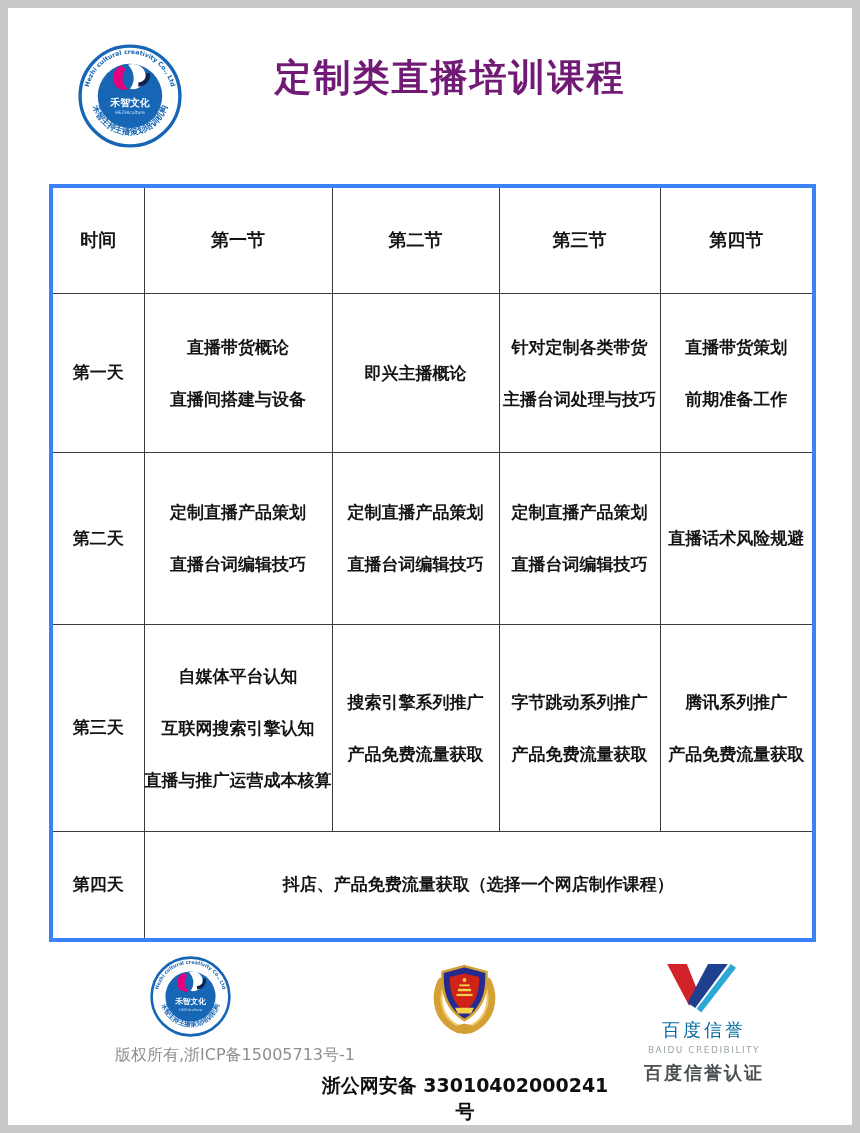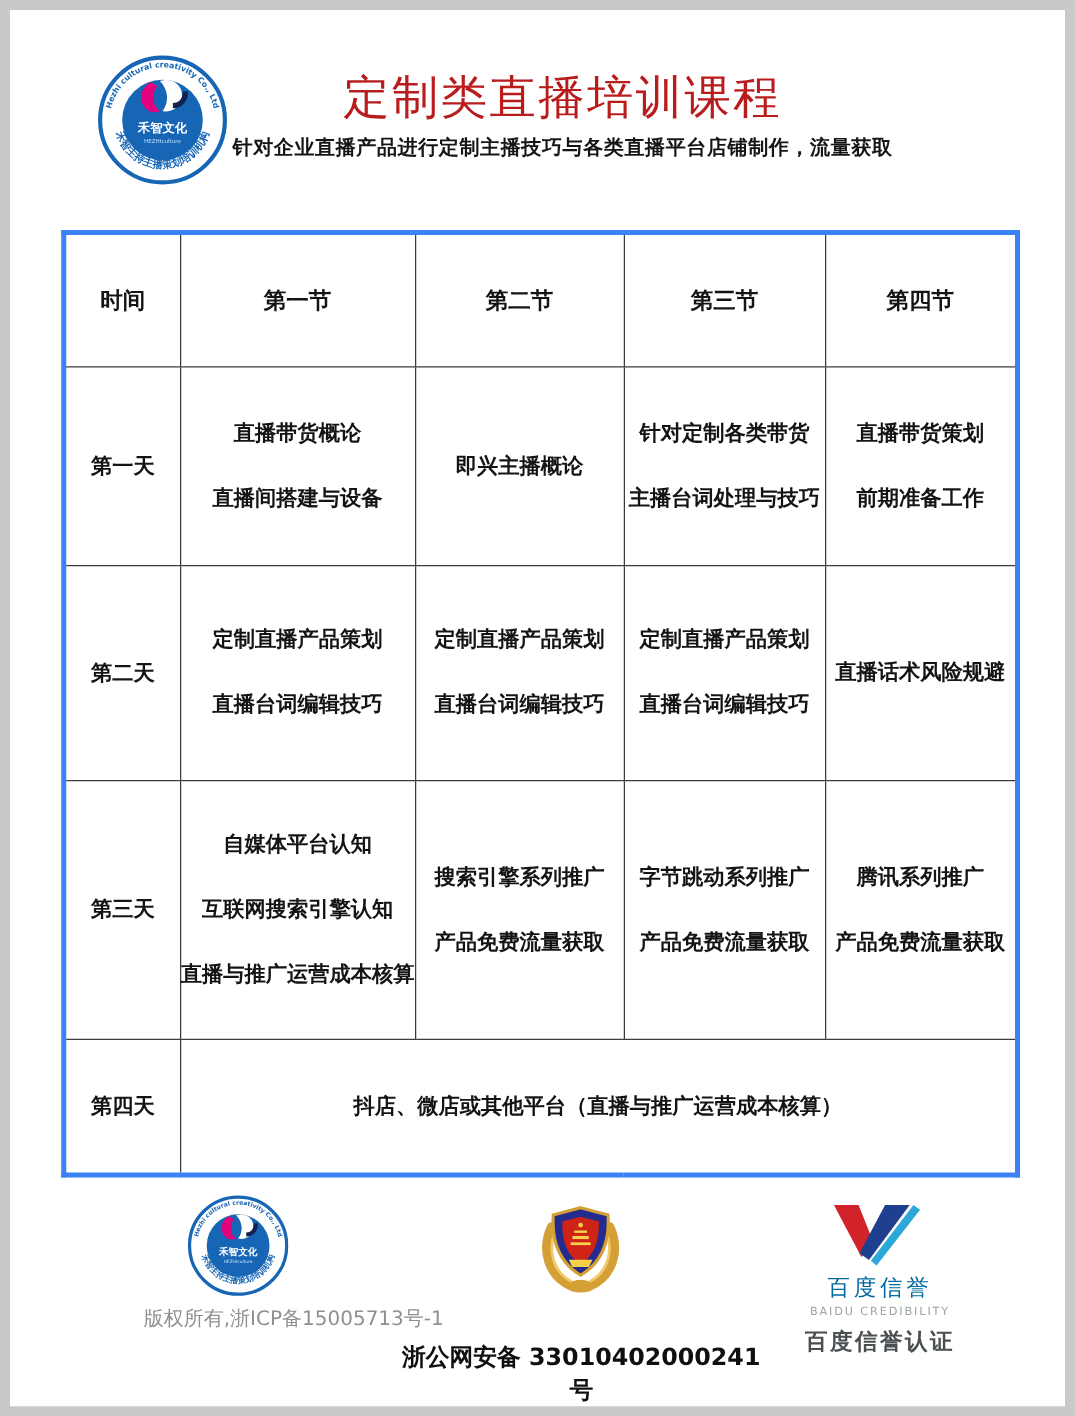--- a/index.html
+++ b/index.html
@@ -4,21 +4,21 @@
 <style>
   html,body{margin:0;padding:0;background:#e8e8e8;}
   *{box-sizing:border-box;}
   .stage{position:relative;width:860px;height:1133px;background:#c9c9c9;margin:0 auto;
          font-family:"DejaVu Sans","Liberation Sans",sans-serif;color:#111;}
   .page{position:absolute;left:8px;top:8px;width:844px;height:1117px;background:#ffffff;}
 
   
   .logo-main{position:absolute;left:78px;top:44px;width:104px;height:104px;}
   .header-text{position:absolute;left:60px;right:20px;top:56px;text-align:center;}
-  .page-title{font-size:37px;line-height:44px;font-weight:normal;letter-spacing:2px;color:#b91c1c;}
+  .page-title{font-size:37px;line-height:44px;font-weight:bold;letter-spacing:2px;color:#701a75;}
   .page-subtitle{margin-top:8px;font-size:16px;font-weight:bold;letter-spacing:0.5px;color:#151515;}
 
   
   table.schedule{position:absolute;left:49px;top:184px;border-collapse:collapse;table-layout:fixed;
                  border:4px solid #3b82f6;}
   table.schedule td{border:1px solid #3c3c3c;vertical-align:middle;text-align:center;
                     font-weight:bold;font-size:17px;color:#141414;padding:0;}
   td.day-label, tr.h-row td{font-size:18px;}
   .cell-line{line-height:26px;}
   .cell-line + .cell-line{margin-top:26px;}
@@ -84,21 +84,20 @@
 </svg>
 
 <div class="stage">
   <div class="page"></div>
 
   <svg class="logo-main">
       <use href="#hezhi-logo"></use>
     </svg>
   <div class="header-text">
     <div class="page-title">定制类直播培训课程</div>
-    <div class="page-subtitle">针对企业直播产品进行定制主播技巧与各类直播平台店铺制作，流量获取</div>
   </div>
 
   <table class="schedule">
     <colgroup>
       <col style="width:93px">
         <col style="width:188px">
         <col style="width:167px">
       <col style="width:161px">
         <col style="width:154px">
     </colgroup>
@@ -161,21 +160,21 @@
         <div class="cell-line">字节跳动系列推广</div>
         <div class="cell-line">产品免费流量获取</div>
       </td>
       <td>
         <div class="cell-line">腾讯系列推广</div>
         <div class="cell-line">产品免费流量获取</div>
       </td>
     </tr>
     <tr style="height:109px">
       <td class="day-label">第四天</td>
-      <td class="merged-cell" colspan="4">抖店、微店或其他平台（直播与推广运营成本核算）</td>
+      <td class="merged-cell" colspan="4">抖店、产品免费流量获取（选择一个网店制作课程）</td>
     </tr>
   </tbody>
     </table>
 
   <svg class="logo-footer">
       <use href="#hezhi-logo"></use>
     </svg>
   <div class="copyright">版权所有,浙ICP备15005713号-1</div>
 
   <svg class="police-badge">

